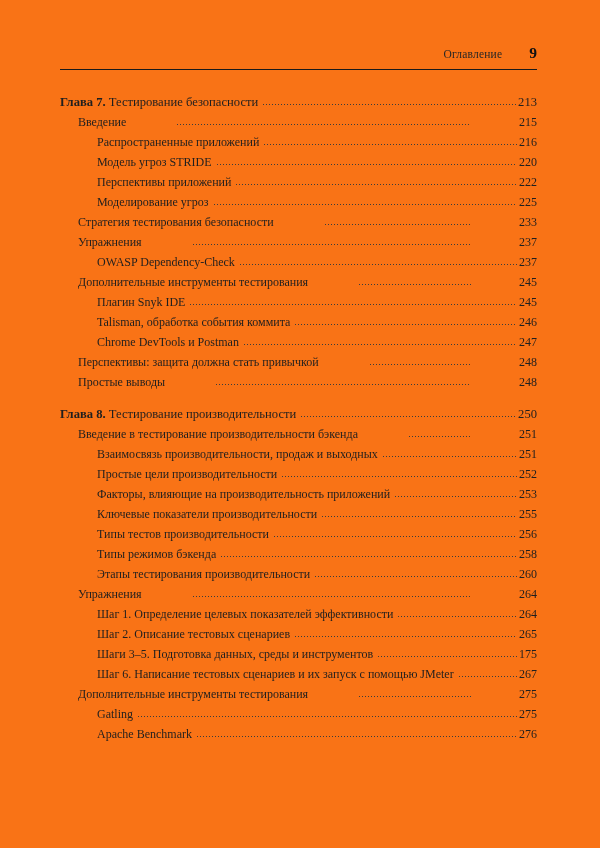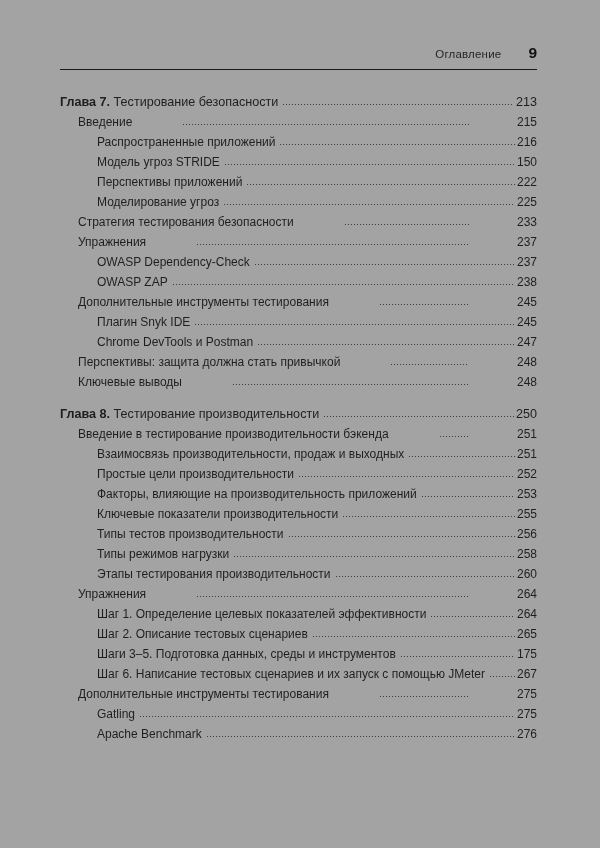--- a/index.html
+++ b/index.html
@@ -4,22 +4,22 @@
 <style>
   html, body {
     margin: 0;
     padding: 0;
     background: #ffffff;
   }
   .page {
     position: relative;
     width: 600px;
     height: 848px;
-    background: #a3a3a3;
-    font-family: Liberation Sans, sans-serif;
+    background: #f97316;
+    font-family: Liberation Serif, serif;
     color: #1f1f1f;
     box-sizing: border-box;
     overflow: hidden;
   }
   .content {
     position: absolute;
     left: 60px;
     right: 63px;
     top: 44px;
   }
@@ -98,21 +98,21 @@
           <span class="pagenum">215</span>
         </div>
         <div class="row lvl2">
           <span class="title">Распространенные приложений</span>
           <span class="leader"></span>
           <span class="pagenum">216</span>
         </div>
         <div class="row lvl2">
           <span class="title">Модель угроз STRIDE</span>
           <span class="leader"></span>
-          <span class="pagenum">150</span>
+          <span class="pagenum">220</span>
         </div>
         <div class="row lvl2">
           <span class="title">Перспективы приложений</span>
           <span class="leader"></span>
           <span class="pagenum">222</span>
         </div>
         <div class="row lvl2">
           <span class="title">Моделирование угроз</span>
           <span class="leader"></span>
           <span class="pagenum">225</span>
@@ -125,47 +125,47 @@
         <div class="row lvl1">
           <span class="title">Упражнения</span>
           <span class="leader"></span>
           <span class="pagenum">237</span>
         </div>
         <div class="row lvl2">
           <span class="title">OWASP Dependency-Check</span>
           <span class="leader"></span>
           <span class="pagenum">237</span>
         </div>
-        <div class="row lvl2">
-          <span class="title">OWASP ZAP</span>
-          <span class="leader"></span>
-          <span class="pagenum">238</span>
-        </div>
         <div class="row lvl1">
           <span class="title">Дополнительные инструменты тестирования</span>
           <span class="leader"></span>
           <span class="pagenum">245</span>
         </div>
         <div class="row lvl2">
           <span class="title">Плагин Snyk IDE</span>
           <span class="leader"></span>
           <span class="pagenum">245</span>
         </div>
         <div class="row lvl2">
+          <span class="title">Talisman, обработка события коммита</span>
+          <span class="leader"></span>
+          <span class="pagenum">246</span>
+        </div>
+        <div class="row lvl2">
           <span class="title">Chrome DevTools и Postman</span>
           <span class="leader"></span>
           <span class="pagenum">247</span>
         </div>
         <div class="row lvl1">
           <span class="title">Перспективы: защита должна стать привычкой</span>
           <span class="leader"></span>
           <span class="pagenum">248</span>
         </div>
         <div class="row lvl1">
-          <span class="title">Ключевые выводы</span>
+          <span class="title">Простые выводы</span>
           <span class="leader"></span>
           <span class="pagenum">248</span>
         </div>
         <div class="row lvl0 gap">
           <span class="title"><span class="prefix">Глава 8. </span>Тестирование производительности</span>
           <span class="leader"></span>
           <span class="pagenum">250</span>
         </div>
         <div class="row lvl1">
           <span class="title">Введение в тестирование производительности бэкенда</span>
@@ -191,21 +191,21 @@
           <span class="title">Ключевые показатели производительности</span>
           <span class="leader"></span>
           <span class="pagenum">255</span>
         </div>
         <div class="row lvl2">
           <span class="title">Типы тестов производительности</span>
           <span class="leader"></span>
           <span class="pagenum">256</span>
         </div>
         <div class="row lvl2">
-          <span class="title">Типы режимов нагрузки</span>
+          <span class="title">Типы режимов бэкенда</span>
           <span class="leader"></span>
           <span class="pagenum">258</span>
         </div>
         <div class="row lvl2">
           <span class="title">Этапы тестирования производительности</span>
           <span class="leader"></span>
           <span class="pagenum">260</span>
         </div>
         <div class="row lvl1">
           <span class="title">Упражнения</span>

